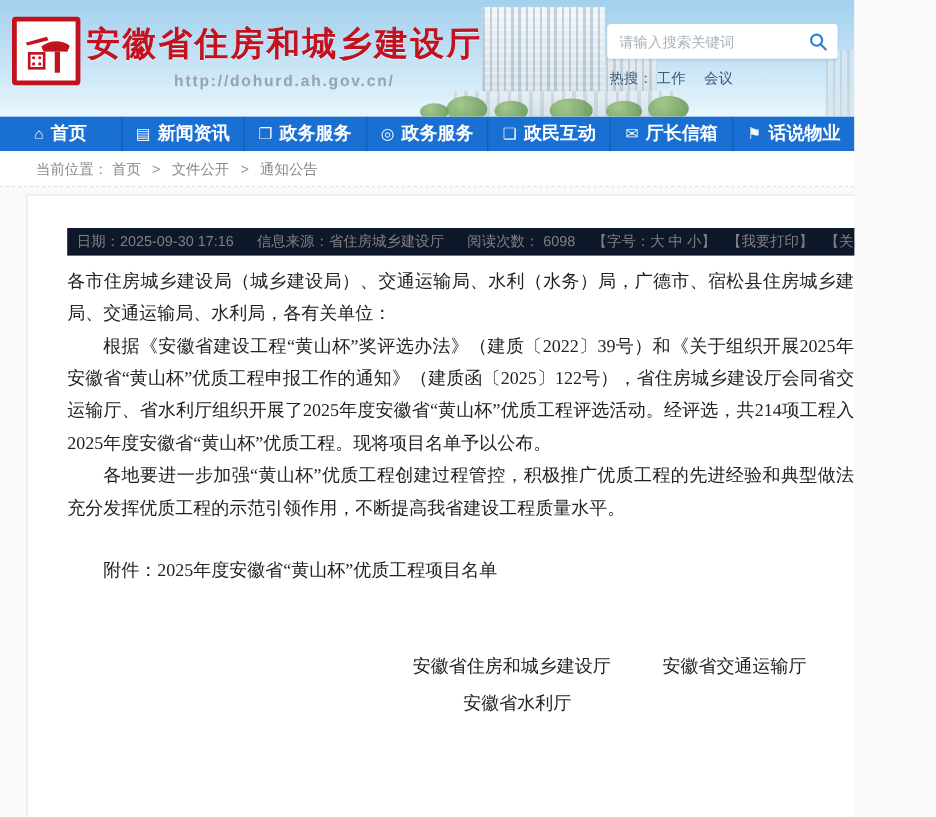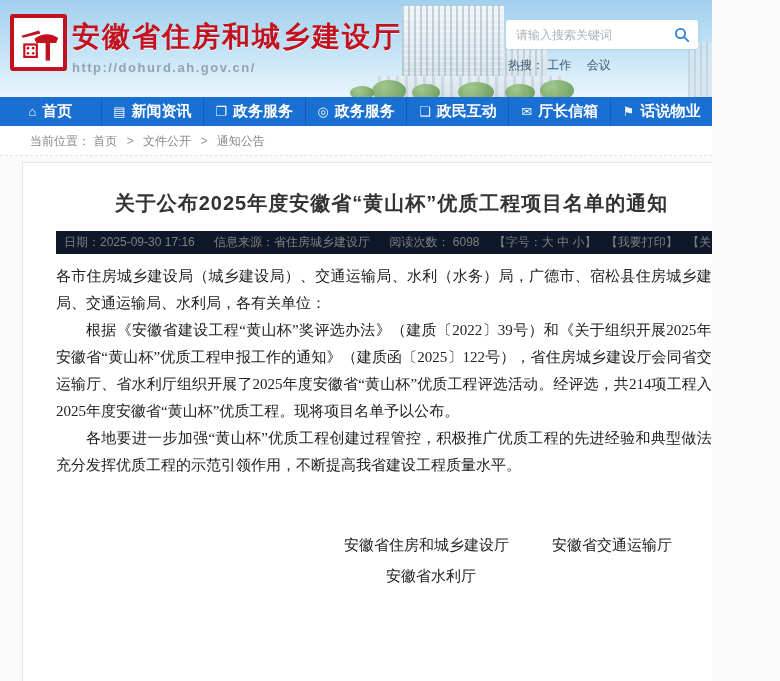--- a/index.html
+++ b/index.html
@@ -30,21 +30,21 @@
   .t1{left:372px;top:80px;width:34px;height:22px;} .t2{left:412px;top:84px;width:28px;height:17px;}
   .t3{left:458px;top:82px;width:36px;height:20px;} .t4{left:505px;top:84px;width:30px;height:17px;}
   .t5{left:540px;top:80px;width:34px;height:21px;} .t6{left:350px;top:86px;width:24px;height:14px;}
 
   .logo { position:absolute; left:10px; top:14px; width:57px; height:57px; background:#fff;
           border:4px solid #c3121f; border-radius:3px; display:flex; align-items:center; justify-content:center; }
   .site-text { position:absolute; left:72px; top:18px; }
   .site-name { color:#c3121f; font-size:28px; font-weight:bold; letter-spacing:2px;
                text-shadow:0 1px 0 rgba(255,255,255,.7); }
   .site-url { color:#93a3b2; font-size:13px; letter-spacing:1.5px; font-weight:bold;
-              text-align:left; margin-top:4px; }
+              text-align:center; margin-top:4px; }
 
   .search-area { position:absolute; right:14px; top:20px; width:192px; z-index:5;margin-left:40px; }
   .search-box { display:flex; align-items:center; background:#fff; border-radius:3px;
                 height:29px; padding:0 8px 0 10px; box-shadow:0 1px 2px rgba(60,110,150,.15); }
   .search-box input { flex:1; border:none; outline:none; font-size:12px; color:#555;
                       background:transparent; font-family:inherit; }
   .search-box input::placeholder { color:#a9b4bd; }
   .search-icon { display:flex; cursor:pointer; }
   .hot-search { margin-top:8px; font-size:12px; color:#3c5a73; padding-left:2px; }
   .hot-search a { color:#3c5a73; text-decoration:none; margin-right:12px; cursor:pointer; }
@@ -172,35 +172,35 @@
   <div class="breadcrumb">
     <span>当前位置：</span>
     <a>首页</a>
     <span class="sep">&gt;</span>
     <a>文件公开</a>
     <span class="sep">&gt;</span>
     <a>通知公告</a>
   </div>
 
   <div class="card">
-    <div class="art-title">关于公布2025年度安徽省“黄山杯”优质工程项目名单的通知</div>
 
     <div class="meta">
       <span class="grp"><span>日期：</span><span>2025-09-30 17:16</span></span>
       <span class="grp"><span>信息来源：</span><span>省住房城乡建设厅</span></span>
       <span class="grp"><span>阅读次数：</span>&nbsp;<span>6098</span></span>
       <span class="ctl">【字号：大 中 小】</span>
       <span class="ctl">【我要打印】</span>
       <span class="ctl">【关闭】</span>
     </div>
 
     <div class="doc-body">
       <div class="salutation">各市住房城乡建设局（城乡建设局）、交通运输局、水利（水务）局，广德市、宿松县住房城乡建设局、交通运输局、水利局，各有关单位：</div>
       <div class="para">根据《安徽省建设工程“黄山杯”奖评选办法》（建质〔2022〕39号）和《关于组织开展2025年度安徽省“黄山杯”优质工程申报工作的通知》（建质函〔2025〕122号），省住房城乡建设厅会同省交通运输厅、省水利厅组织开展了2025年度安徽省“黄山杯”优质工程评选活动。经评选，共214项工程入选2025年度安徽省“黄山杯”优质工程。现将项目名单予以公布。</div>
       <div class="para">各地要进一步加强“黄山杯”优质工程创建过程管控，积极推广优质工程的先进经验和典型做法，充分发挥优质工程的示范引领作用，不断提高我省建设工程质量水平。</div>
+      <div class="attachment">附件：2025年度安徽省“黄山杯”优质工程项目名单</div>
 
       <div class="signatures">
         <div class="sig-line1">
           <span>安徽省住房和城乡建设厅</span>
           <span>安徽省交通运输厅</span>
         </div>
         <div class="sig-line2">安徽省水利厅</div>
 
       </div>
     </div>

